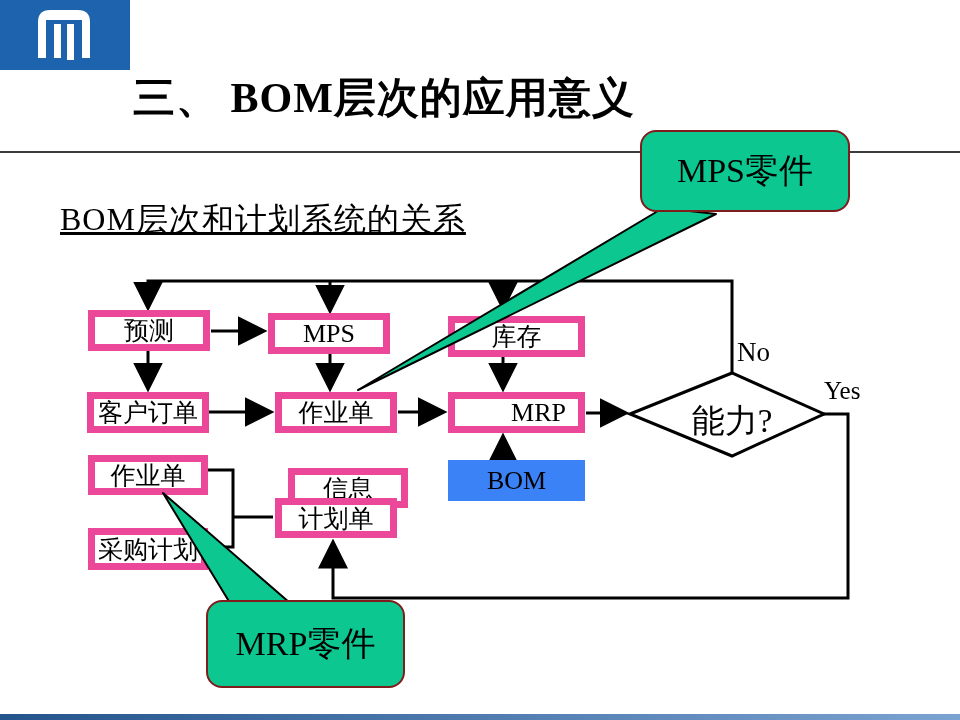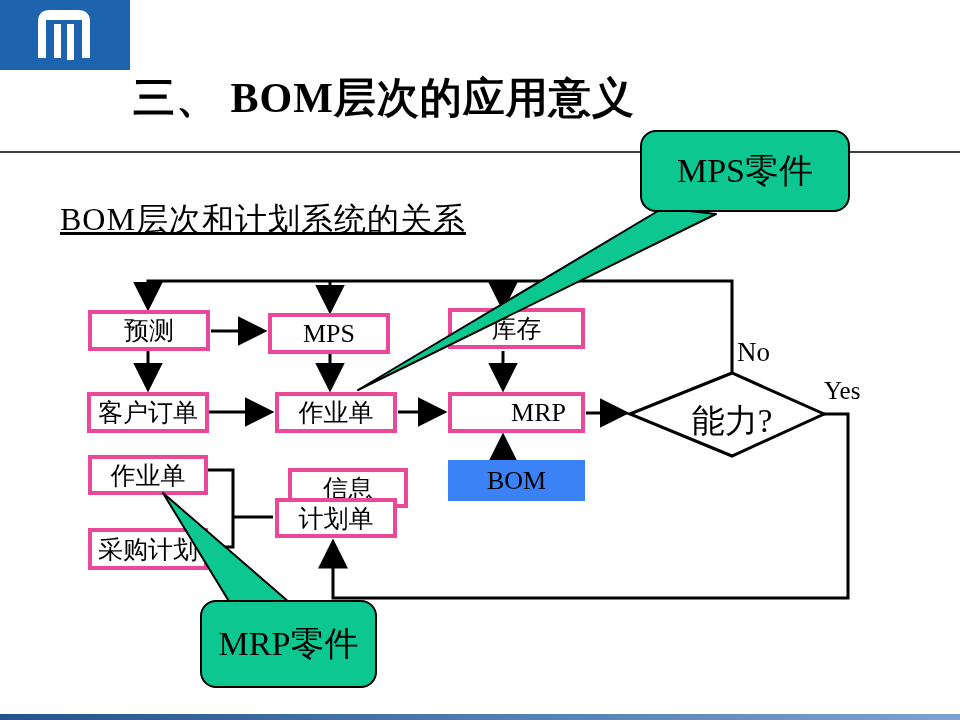--- a/index.html
+++ b/index.html
@@ -9,51 +9,51 @@
 
   
   #logo{left:0;top:0;width:130px;height:70px;background:#1d63ad;z-index:6;}
   #title{left:133px;top:70px;width:700px;font-size:42px;font-weight:bold;
          letter-spacing:1px;white-space:nowrap;z-index:1;}
   #rule{left:0;top:151px;width:960px;height:2px;background:#3c3c3c;z-index:0;}
   #caption{left:60px;top:198px;font-size:32px;letter-spacing:1px;
            text-decoration:underline;white-space:nowrap;z-index:1;text-align:right;}
 
   
-  .box{border:4px solid #ec4899;background:#fff;display:flex;align-items:center;
+  .box{border:7px solid #ec4899;background:#fff;display:flex;align-items:center;
        justify-content:center;font-size:25px;z-index:2;white-space:nowrap;}
   .latin{font-size:26px;}
   #b-forecast{left:88px;top:310px;width:122px;height:41px;}
   #b-mps{left:268px;top:313px;width:122px;height:41px;}
-  #b-inventory{left:448px;top:308px;width:137px;height:41px;}
+  #b-inventory{left:448px;top:316px;width:137px;height:41px;}
   #b-customer{left:87px;top:392px;width:122px;height:41px;}
   #b-wo1{left:275px;top:392px;width:122px;height:41px;}
   #b-mrp{left:448px;top:392px;width:137px;height:41px;padding-left:44px;}
   #b-wo2{left:88px;top:455px;width:120px;height:40px;}
   #b-info{left:288px;top:468px;width:120px;height:40px;z-index:2;}
   #b-plan{left:275px;top:498px;width:122px;height:40px;z-index:3;}
   #b-purchase{left:88px;top:528px;width:120px;height:42px;}
   #b-bom{left:448px;top:460px;width:137px;height:41px;background:#3b82f6;
          border:none;z-index:2;}
 
   #diamond-label{left:652px;top:399px;width:160px;text-align:center;
                  font-size:33px;z-index:2;}
   #lbl-no{left:737px;top:337px;font-size:27px;z-index:2;}
   #lbl-yes{left:798px;top:377px;font-size:25px;z-index:2;margin-left:26px;}
 
   
   #connectors{left:0;top:0;width:960px;height:720px;z-index:1;}
   #tails{left:0;top:0;width:960px;height:720px;z-index:4;pointer-events:none;}
 
   
-  .callout{background:#0cc890;border:2px solid #000000;border-radius:16px;
+  .callout{background:#0cc890;border:2px solid #7f1d1d;border-radius:16px;
            display:flex;align-items:center;justify-content:center;
            font-size:34px;z-index:5;white-space:nowrap;}
   #callout-mps{left:640px;top:130px;width:210px;height:82px;}
-  #callout-mrp{left:200px;top:600px;width:177px;height:88px;}
+  #callout-mrp{left:206px;top:600px;width:199px;height:88px;}
 
   #bottom-bar{left:0;top:714px;width:960px;height:6px;z-index:6;
               background:linear-gradient(to right,#24548c,#7ba3d2);}
 </style>
 </head>
 <body>
 
 <div class="abs" id="logo">
   <svg width="130" height="70" viewBox="0 0 130 70">
     <path d="M38,22 Q38,10 50,10 L78,10 Q90,10 90,22 L90,58 L82,58 L82,20 L46,20 L46,58 L38,58 Z" fill="#ffffff"></path>

